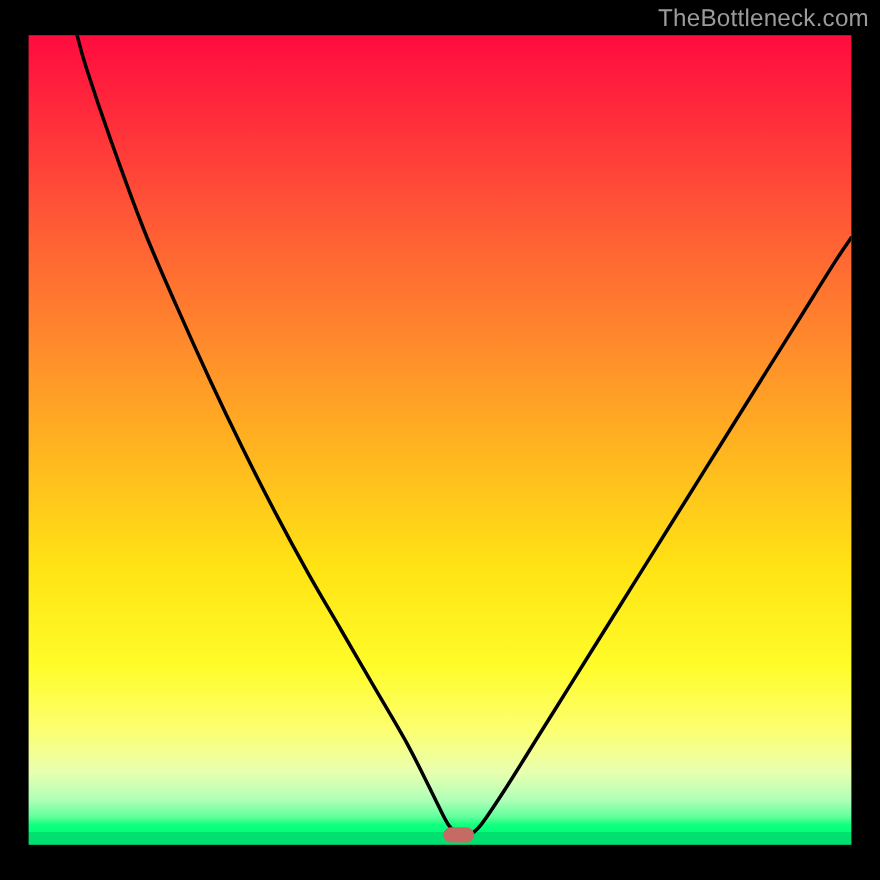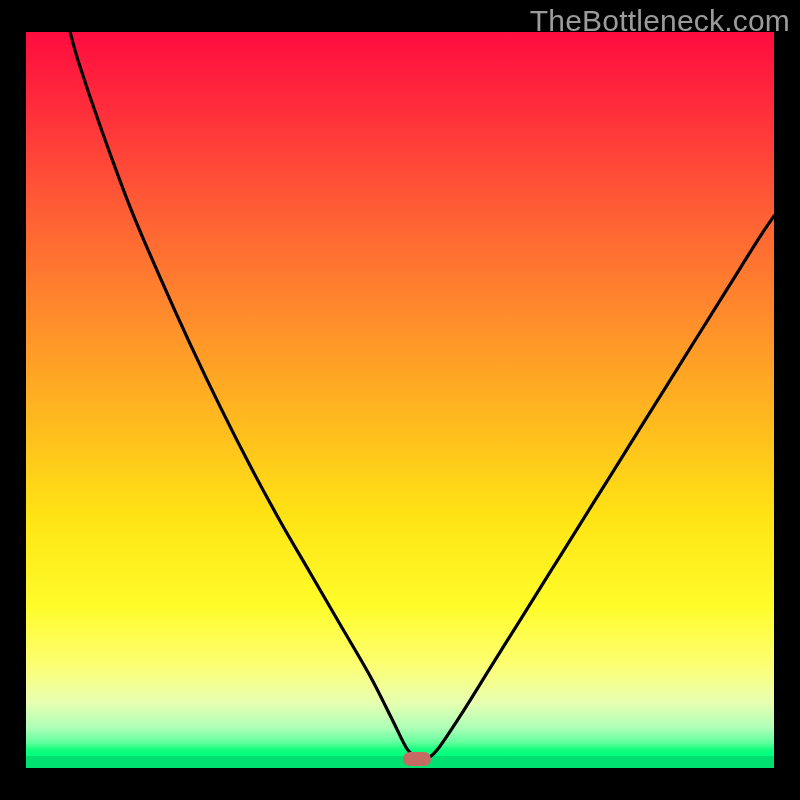--- a/index.html
+++ b/index.html
@@ -41,21 +41,21 @@
       #00ff7e 98.4%,
       #00e070 98.4%,
       #00e070 100%
     );
   }
   .watermark {
     position: absolute;
     top: 4px;
     right: 10px;
     color: #9b9b9b;
-    font-size: 30px;
+    font-size: 22px;
     font-weight: 400;
     letter-spacing: 0.2px;
   }
   svg.curve {
     position: absolute;
     top: 0;
     left: 0;
   }
   .marker {
     position: absolute;

